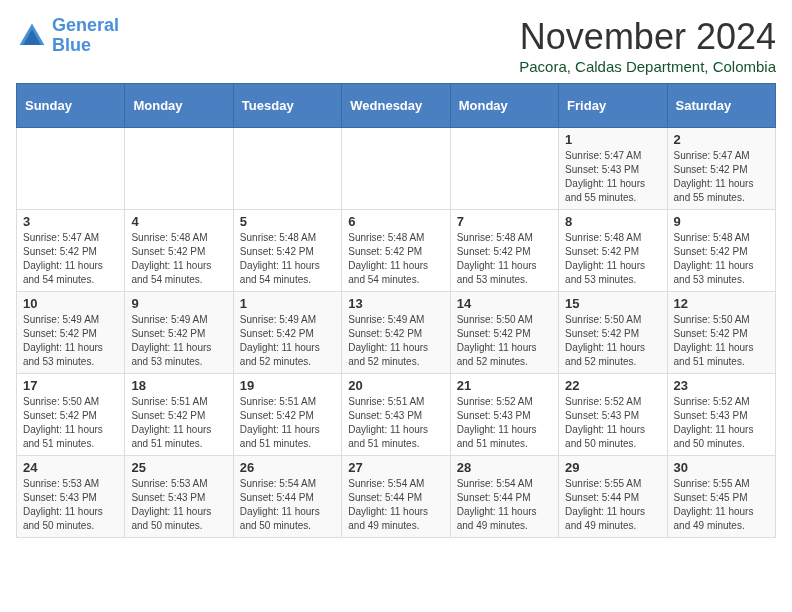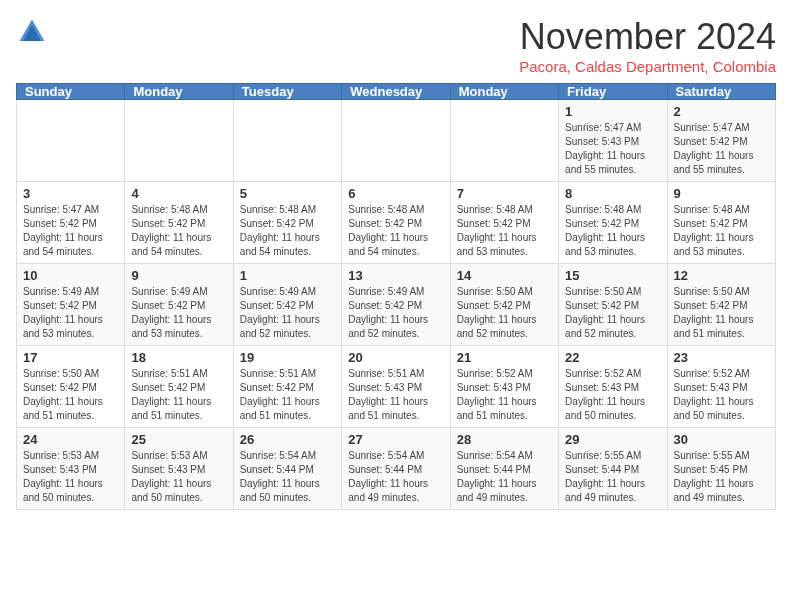--- a/index.html
+++ b/index.html
@@ -37,33 +37,33 @@
     .title-block {
       text-align: right;
     }
     .month-title {
       font-size: 36px;
       font-weight: normal;
       color: #333;
     }
     .subtitle {
       font-size: 15px;
-      color: #ef4444;
+      color: #14532d;
     }
     .calendar {
       width: 100%;
       border-collapse: collapse;
       border: 1px solid #ccc;
     }
     .calendar th {
       background-color: #4a7fc1;
       color: #fff;
       font-size: 13px;
       font-weight: bold;
-      padding: 0 8px;
+      padding: 14px 8px;
       text-align: left;
       border: 1px solid #3a6aa0;
     }
     .calendar td {
       vertical-align: top;
       border: 1px solid #ddd;
       padding: 4px 6px;
       width: calc(100% / 7);
       min-height: 90px;
       background: #fff;
@@ -91,20 +91,24 @@
   </style>
 </head>
 <body>
 
 <div class="header">
   <div class="logo">
     <svg class="logo-icon" viewBox="0 0 36 36">
       <polygon points="18,4 32,28 4,28" fill="#4a90d9"></polygon>
       <polygon points="18,10 28,28 8,28" fill="#2a6ab0"></polygon>
     </svg>
+    <div class="logo-text">
+      <div><span>General</span></div>
+      <div><span style="color:#4a90d9">Blue</span></div>
+    </div>
   </div>
   <div class="title-block">
     <div class="month-title">November 2024</div>
     <div class="subtitle">Pacora, Caldas Department, Colombia</div>
   </div>
 </div>
 
 <table class="calendar">
   <thead>
     <tr>

